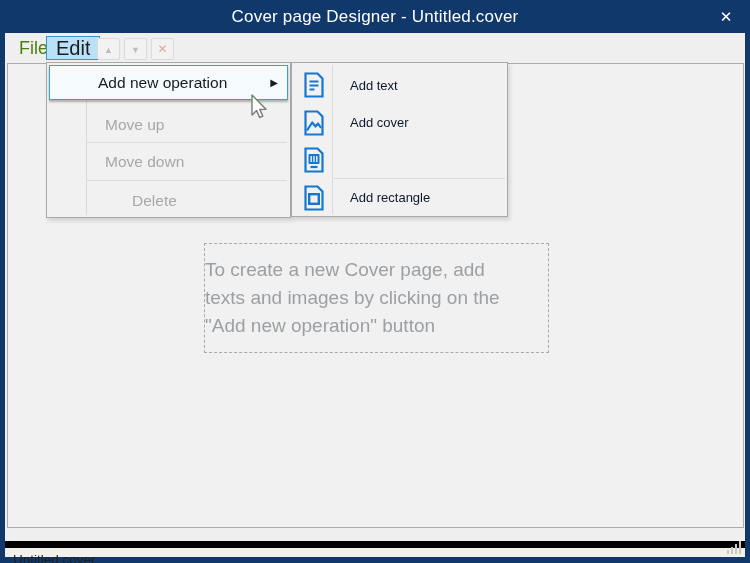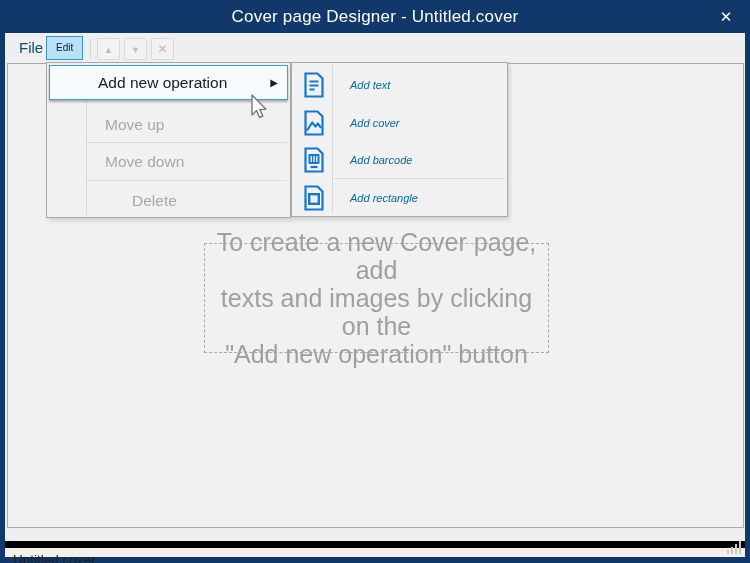--- a/index.html
+++ b/index.html
@@ -11,37 +11,37 @@
   .title-text { position:absolute; left:0; right:0; top:0; height:33px; line-height:33px;
                 text-align:center; font-size:17px; letter-spacing:0.2px; }
   .close-btn { position:absolute; right:8px; top:0; width:32px; height:33px; line-height:33px;
                text-align:center; font-size:15px; color:#fff; cursor:default; }
 
   .inner { position:absolute; left:5px; top:33px; right:5px; bottom:6px; background:#EFEFEF; }
 
   
   .menubar { position:absolute; left:0; top:0; right:0; height:30px; }
   .menu-file { position:absolute; left:6px; top:3px; height:24px; line-height:24px;
-               padding:0 8px; font-size:15px; color:#0c4a6e; }
+               padding:0 8px; font-size:18px; color:#4d7c0f; }
   .menu-edit { position:absolute; left:41px; top:3px; height:24px; line-height:22px;
-               padding:0 9px; font-size:10px; color:#1b1b1b;
+               padding:0 9px; font-size:20px; color:#1b1b1b;
                background:#B9E1F7; border:1px solid #3694D1; }
   .mb-sep { position:absolute; left:85px; top:6px; width:1px; height:19px; background:#D2D2D2; }
   .tb-btn { position:absolute; top:5px; width:23px; height:22px; border:1px solid #DADADA;
             border-radius:2px; text-align:center; background:#F2F2F2; }
   .tb-btn .glyph { font-size:9px; line-height:20px; color:#BDBDBD; }
   .tb-btn.del .glyph { font-size:12px; color:#E2A4A4; }
 
   
   .canvas { position:absolute; left:2px; top:30px; width:737px; height:465px;
             border:1px solid #ACACAC; background:#F1F1F2; }
   .placeholder { position:absolute; left:196px; top:179px; width:345px; height:110px;
                  border:1px dashed #A9A9A9; display:flex; flex-direction:column;
-                 align-items:center; justify-content:center;
-                 color:#9DA0A3; font-size:25px; line-height:28px; text-align:center; }
+                 align-items:flex-start; justify-content:center;
+                 color:#9DA0A3; font-size:19px; line-height:28px; text-align:center; }
 
   
   .statusbar { position:absolute; left:0; right:0; bottom:0; height:16px;
                background:#F1F0EA; border-top:7px solid #000000; }
   .status-text { position:absolute; left:8px; top:0; height:23px; line-height:23px;
                  font-size:13.5px; color:#1e1e1e; }
   .grip { position:absolute; right:4px; bottom:3px; width:16px; height:13px; }
   .grip span { position:absolute; bottom:0; width:2px; background:#C8C7C0; }
   .grip .g1{ right:12px; height:4px; } .grip .g2{ right:8px; height:7px; }
   .grip .g3{ right:4px; height:10px; } .grip .g4{ right:0; height:13px; }
@@ -61,21 +61,21 @@
            box-shadow:0 2px 2px rgba(0,0,0,0.28); }
   .mi .sub-arrow { position:absolute; right:9px; top:0; line-height:33px; font-size:10px; color:#1b1b1b; }
   .mi.dis { padding-left:57px; color:#A7A7A7; }
   .mi.r2 { top:43px;  height:37px; line-height:37px; }
   .mi.r3 { top:80px;  height:38px; line-height:38px; }
   .mi.r4 { top:119px; height:37px; line-height:37px;margin-left:27px; }
   .menu-sep { position:absolute; height:1px; background:#DBDBDB; }
   .edit-menu .s1 { top:79px;  left:40px; right:3px; }
   .edit-menu .s2 { top:117px; left:40px; right:3px; }
 
-  .smi { position:absolute; left:1px; right:1px; font-size:11px; color:#0369a1;font-style:italic; }
+  .smi { position:absolute; left:1px; right:1px; font-size:13px; color:#0f172a; }
   .smi .ico { position:absolute; left:8px; top:50%; margin-top:-13px; width:26px; height:26px; }
   .smi .lbl { position:absolute; left:57px; top:0; bottom:0; display:flex; align-items:center; }
   .smi.i1 { top:3px;   height:38px; }
   .smi.i2 { top:41px;  height:37px; }
   .smi.i3 { top:78px;  height:38px; }
   .smi.i4 { top:116px; height:37px; }
   .sub-menu .s3 { top:115px; left:42px; right:2px; }
 
   .cursor { position:absolute; left:241px; top:59px; width:22px; height:30px; pointer-events:none; }
 </style>
@@ -150,21 +150,20 @@
 
       <div class="smi i3">
         <svg class="ico" viewBox="0 0 26 26">
           <path d="M4.5 1.5 H16.5 L21.5 6.5 V24.5 H4.5 Z" fill="none" stroke="#1478D1" stroke-width="2.2"></path>
           <rect x="7.5" y="7" width="11" height="10" rx="1" fill="#1478D1"></rect>
           <line x1="10.2" y1="9" x2="10.2" y2="15" stroke="#F1F1F2" stroke-width="1.4"></line>
           <line x1="13" y1="9" x2="13" y2="15" stroke="#F1F1F2" stroke-width="1.4"></line>
           <line x1="15.8" y1="9" x2="15.8" y2="15" stroke="#F1F1F2" stroke-width="1.4"></line>
           <line x1="9.5" y1="20" x2="16.5" y2="20" stroke="#1478D1" stroke-width="2.2"></line>
         </svg>
-        <span class="lbl">Add barcode</span>
       </div>
 
       <div class="smi i4">
         <svg class="ico" viewBox="0 0 26 26">
           <path d="M4.5 1.5 H16.5 L21.5 6.5 V24.5 H4.5 Z" fill="none" stroke="#1478D1" stroke-width="2.2"></path>
           <rect x="8.2" y="9.2" width="9.6" height="9.6" fill="none" stroke="#1478D1" stroke-width="2.4"></rect>
         </svg>
         <span class="lbl">Add rectangle</span>
       </div>
 

